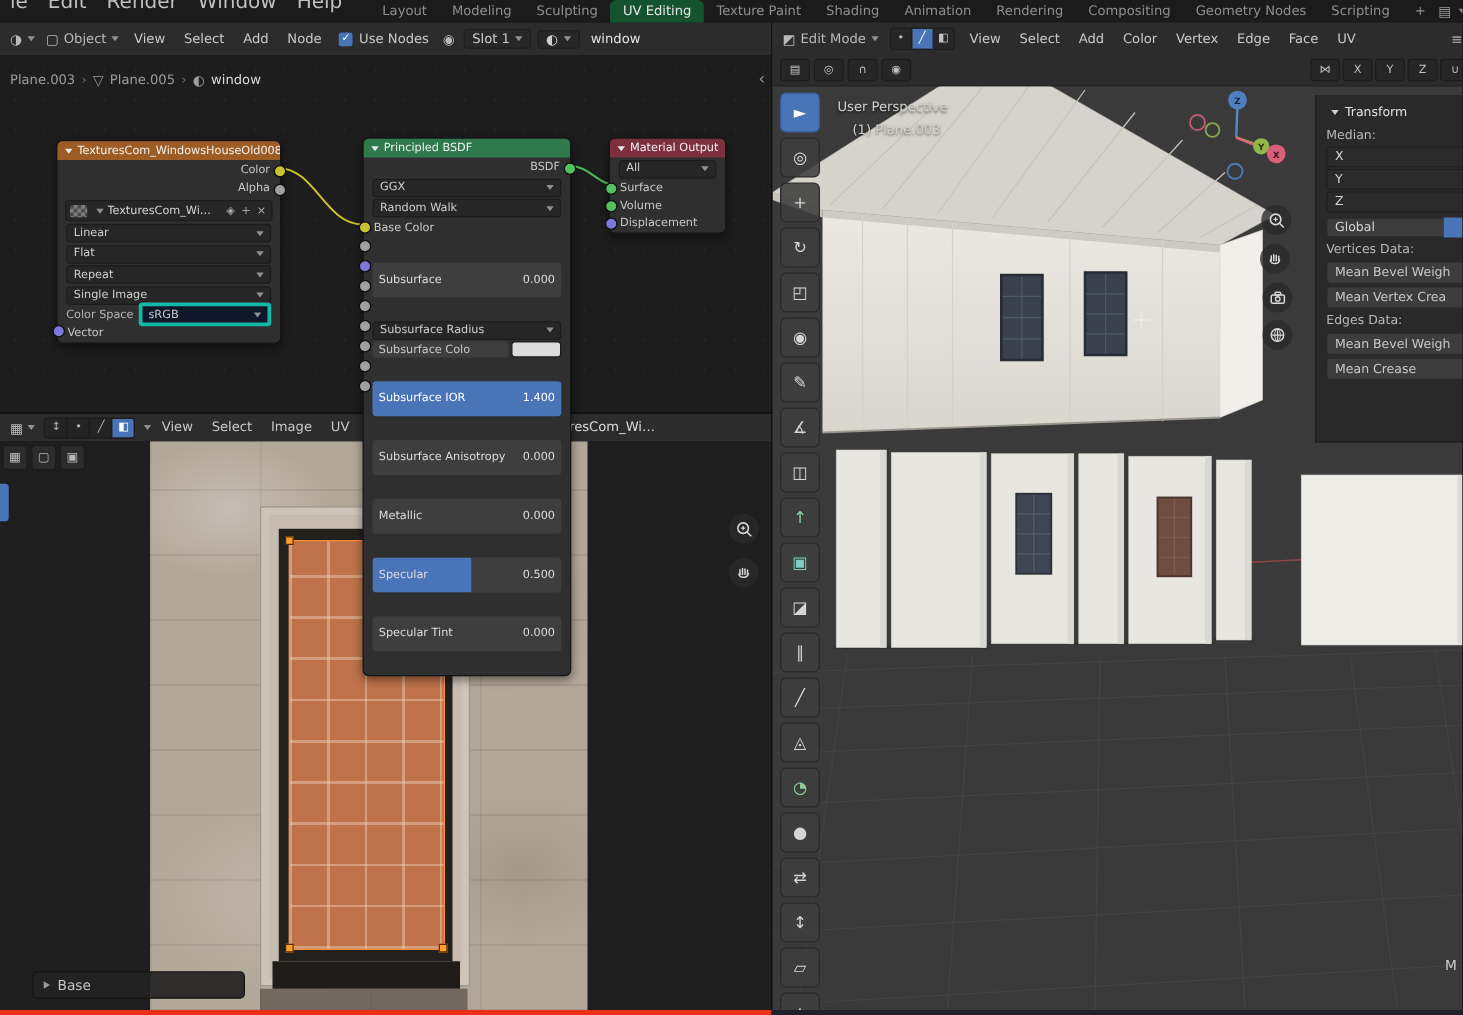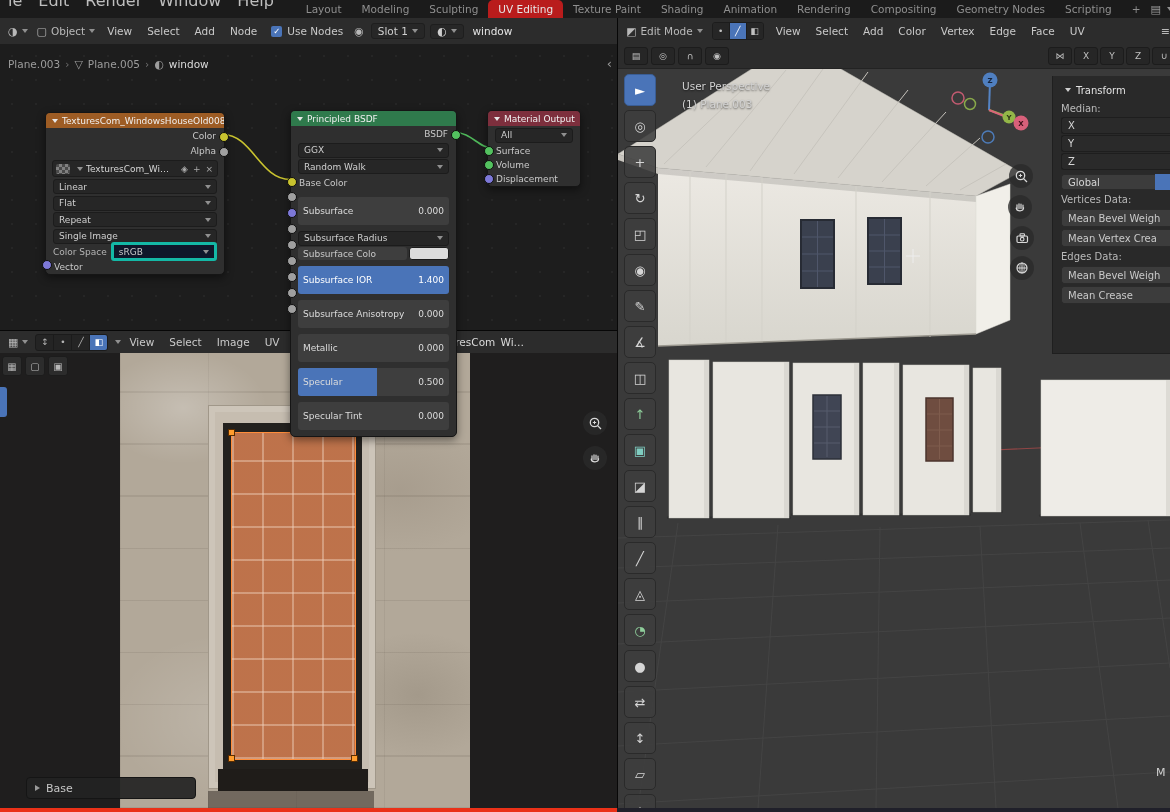--- a/index.html
+++ b/index.html
@@ -5,21 +5,21 @@
   html,body{margin:0;padding:0}
   body{width:1170px;height:812px;position:relative;overflow:hidden;background:#141414;
        font-family:"DejaVu Sans","Liberation Sans",sans-serif;color:#c3c3c3;font-size:11px;user-select:none}
   .tri{width:0;height:0;border-left:3px solid transparent;border-right:3px solid transparent;
        border-top:4px solid #909090;display:inline-block;margin-left:4px;vertical-align:middle}
   
   .topbar{position:absolute;left:0;top:0;width:1170px;height:18px;background:#1b1b1b;display:flex;align-items:center;z-index:50}
   .menu{padding:4px 8px;height:34px;line-height:18px;color:#bfbfbf;font-size:16px}
   .tabs{display:flex;height:18px;margin-left:14px}
   .tab{padding:0 10px;line-height:18px;color:#8f8f8f;font-size:10.5px;border-radius:5px 5px 0 0;white-space:nowrap}
-  .tab.active{background:#b91c1c;color:#e6e6e6}
+  .tab.active{background:#14532d;color:#e6e6e6}
   .topbar-right{margin-left:auto;display:flex;align-items:center;padding-right:8px;gap:2px;color:#9a9a9a}
   
   .editor-header{display:flex;align-items:center;background:#2c2c2c;border-bottom:1px solid #191919;
                  padding:0 4px;gap:1px;color:#c9c9c9;font-size:10.5px}
   .hmenu{padding:0 7px;line-height:22px}
   .icon-btn{display:flex;align-items:center;padding:1px 4px;border-radius:3px;color:#b9b9b9}
   .glyph{font-size:11px;line-height:1}
   .dd-box{display:flex;align-items:center;background:#272727;border:1px solid #1e1e1e;border-radius:3px;
           padding:1px 6px;margin:0 2px;color:#cfcfcf}
   .chk{display:flex;align-items:center;gap:5px;padding:0 6px}
@@ -41,21 +41,21 @@
                color:#f0f0f0;font-size:9px;white-space:nowrap;overflow:hidden}
   .node-header .tri{border-top-color:#e8e8e8;margin-left:0}
   #node-image .node-header{background:#9d5c24}
   #node-bsdf .node-header{background:#2f7a4c}
   #node-output .node-header{background:#7d2f3d}
   .nrow{height:15px;display:flex;align-items:center;padding:0 8px}
   .nrow.out{justify-content:flex-end}
   .ndrop{height:13px;margin:1.5px 7px;background:#262626;border:1px solid #1c1c1c;border-radius:3px;
          display:flex;align-items:center;padding:0 5px;color:#cfcfcf}
   .ndrop .sp{flex:1}
-  .nslider{height:28px;margin:6px 7px;background:#3e3e3e;border-radius:3px;display:flex;align-items:center;
+  .nslider{height:28px;margin:19px 7px;background:#3e3e3e;border-radius:3px;display:flex;align-items:center;
            justify-content:space-between;padding:0 5px;color:#dcdcdc;position:relative;overflow:hidden}
   .nslider span{position:relative;z-index:1}
   .nslider.half::before{content:"";position:absolute;left:0;top:0;bottom:0;width:52%;background:#4a74b8}
   .nslider.sel{background:#4a74b8;color:#fff}
   .crow{height:13px;margin:1.5px 7px;display:flex;gap:2px}
   .crow .clab{flex:1;background:#3e3e3e;border-radius:3px;display:flex;align-items:center;padding:0 5px}
   .crow .swatch{width:38px;background:#dcdcdc;border-radius:3px;border:1px solid #1c1c1c}
   .img-row{height:15px;margin:2px 6px;background:#262626;border:1px solid #1c1c1c;border-radius:3px;
            display:flex;align-items:center;padding:0 3px;gap:3px}
   .thumb{width:14px;height:10px;border-radius:2px;
@@ -600,21 +600,21 @@
       <rect x="423" y="312" width="130" height="136" fill="#eeece7" stroke="#d4d2cc" stroke-width="0.5"></rect>
       <rect x="548" y="312" width="5" height="136" fill="#dddbd5"></rect>
     </g>
 
     <g stroke="#ededed" stroke-width="1">
       <line x1="295" y1="181" x2="295" y2="195"></line>
         <line x1="288" y1="188" x2="302" y2="188"></line>
     </g>
   </svg>
 
-  <div class="vp-overlay-text" style="left:64px;top:62px">User Perspective</div>
+  <div class="vp-overlay-text" style="left:52px;top:62px">User Perspective</div>
   <div class="vp-overlay-text" style="left:64px;top:80px">(1) Plane.003</div>
 
   <div class="toolbar">
     <div class="tool active">►</div>
     <div class="tool">◎</div>
     <div class="tool">+</div>
     <div class="tool">↻</div>
     <div class="tool">◰</div>
     <div class="tool">◉</div>
     <div class="tool">✎</div>

